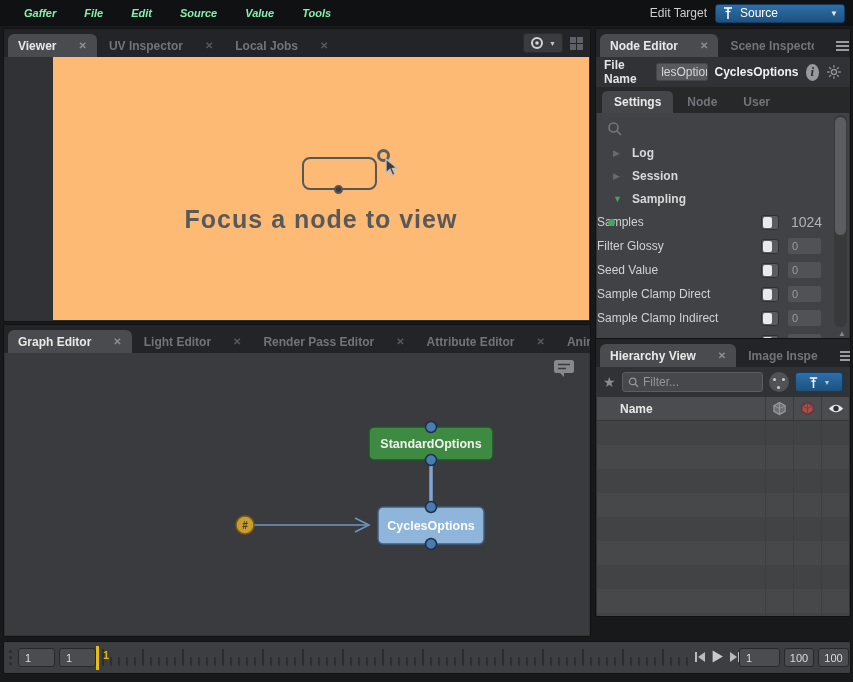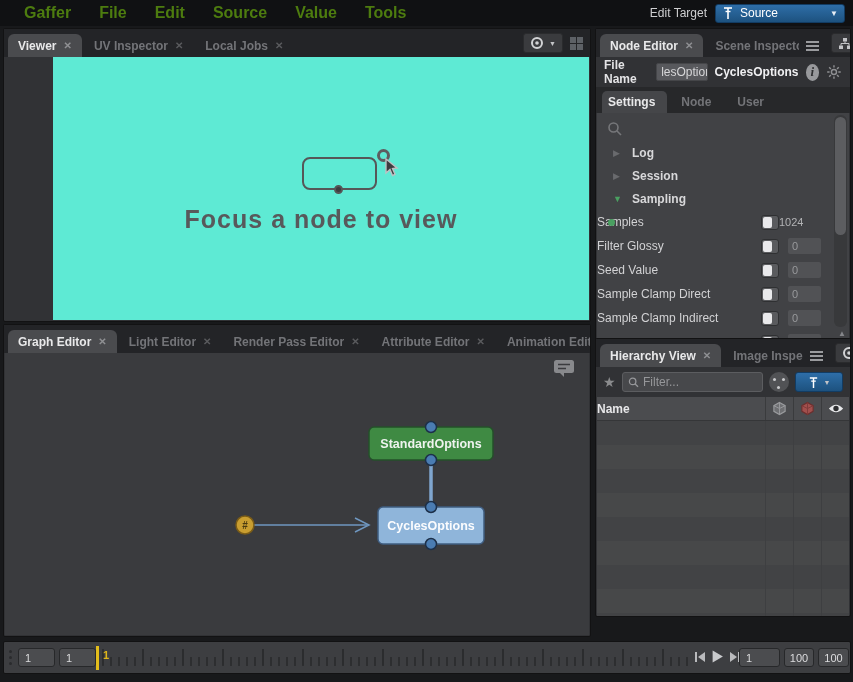--- a/index.html
+++ b/index.html
@@ -8,21 +8,21 @@
     background:#18191b;
     font-family:"Liberation Sans", sans-serif;
     position:relative;
     overflow:hidden;
   }
   
   .menubar {
     position:absolute; top:0; left:0; width:853px; height:26px;
     background:#101113; display:flex; align-items:center; padding-left:10px;
   }
-  .menu-item { color:#4d7c0f; font-size:16px; font-weight:bold; padding:0 14px; cursor:default; }
+  .menu-item { color:#86efac; font-size:11px; font-weight:bold; padding:0 14px; cursor:default;font-style:italic; }
   .menubar-right { margin-left:auto; display:flex; align-items:center; gap:8px; padding-right:8px; }
   .edit-target-label { color:#cfcfd1; font-size:12px;padding-left:44px; }
   .edit-target-btn {
     width:130px; height:19px; border-radius:3px; border:1px solid #123c63;
     background:linear-gradient(#2e6ea8,#1d527f);
     display:flex; align-items:center; gap:6px; padding:0 6px; color:#fff; font-size:12px;
   }
   .edit-target-btn .chev { margin-left:auto; font-size:8px; color:#e8eef5; }
 
   
@@ -30,42 +30,42 @@
   #viewer-panel    { left:3px;   top:28px;  width:588px; height:294px; }
   #graph-panel     { left:3px;   top:324px; width:588px; height:313px; }
   #nodeed-panel    { left:595px; top:28px;  width:256px; height:324px; }
   #hier-panel      { left:595px; top:338px; width:256px; height:279px; }
 
   .tabbar {
     height:28px; background:#232427; display:flex; align-items:flex-end;
     padding:0 4px; gap:2px; position:relative;
   }
   .tab {
-    height:23px; display:flex; align-items:center; gap:7px; padding:0 10px;
+    height:23px; display:flex; align-items:center; gap:22px; padding:0 10px;
     font-size:12px; font-weight:bold; color:#737478; border-radius:6px 6px 0 0;
     white-space:nowrap; cursor:default;
   }
   .tab.active { background:#4a4b4e; color:#e9e9ea; }
   .tab .close { font-size:10px; font-weight:bold; color:#5a5b5e; }
   .tab.active .close { color:#8f9093; }
   .tab.trunc .lbl { max-width:84px; overflow:hidden; }
   .tabbar-right { margin-left:auto; display:flex; align-items:center; gap:7px; padding-bottom:4px; padding-right:3px; }
   .iconbtn {
     height:20px; border-radius:3px; background:#3a3b3e; border:1px solid #2a2b2d;
     display:flex; align-items:center; justify-content:center; gap:5px; padding:0 6px;
   }
   .iconbtn .chev { font-size:7px; color:#c3c4c7; }
   .iconbtn.blue { background:linear-gradient(#2e6ea8,#1d527f); border-color:#123c63; }
   .gridicon { width:13px; height:13px; display:grid; grid-template-columns:6px 6px; grid-template-rows:6px 6px; gap:1px; }
   .gridicon span { background:#5d6166; }
   .hamburger { display:flex; flex-direction:column; gap:2px; width:13px; }
   .hamburger span { height:2px; background:#9a9b9e; }
 
   
-  .viewer-content { position:absolute; top:28px; left:1px; right:1px; bottom:1px; background:#5eead4;margin-left:48px; }
+  .viewer-content { position:absolute; top:28px; left:1px; right:1px; bottom:1px; background:#fdba74;margin-left:48px; }
   .hint-node-rect { position:absolute; left:249px; top:100px; width:75px; height:33px; border:2px solid #565758; border-radius:8px; }
   .hint-node-port { position:absolute; left:281px; top:128px; width:9px; height:9px; border:2px solid #565758; border-radius:50%; background:#3c3d40; }
   .hint-ring { position:absolute; left:324px; top:92px; width:13px; height:13px; border:3px solid #5d5e60; border-radius:50%; }
   .hint-cursor { position:absolute; left:331px; top:101px; }
   .viewer-message {
     position:absolute; left:0; right:0; top:148px; text-align:center;
     font-size:25px; font-weight:bold; color:#58595b; letter-spacing:1px;
   }
 
   
@@ -73,50 +73,50 @@
   .note-icon { position:absolute; right:14px; top:6px; }
 
   
   .ne-namerow { height:30px; display:flex; align-items:center; gap:7px; padding:0 8px; background:#313235; }
   .ne-namerow .lab { color:#e4e4e6; font-size:12px; font-weight:bold; }
   .ne-name-input { width:62px; height:18px; background:#58595d; border:1px solid #454649; border-radius:2px; color:#d6d6d8; font-size:12px; display:flex; align-items:center; padding:0 4px; overflow:hidden; }
   .ne-type { color:#f0f0f2; font-size:12px; font-weight:bold; }
   .info-icon { width:17px; height:17px; border-radius:50%; background:#98999c; color:#2e2f31; font-family:"Liberation Serif",serif; font-weight:bold; font-style:italic; font-size:13px; display:flex; align-items:center; justify-content:center; margin-left:auto; }
   .subtabs { height:26px; background:#27282a; display:flex; align-items:flex-end; padding:0 6px; gap:2px; }
   .subtab { height:22px; display:flex; align-items:center; padding:0 12px; font-size:12px; font-weight:bold; color:#737478; border-radius:5px 5px 0 0; }
-  .subtab.active { background:#454649; color:#e9e9ea;padding-left:6px; }
+  .subtab.active { background:#454649; color:#e9e9ea; }
   .ne-list { position:absolute; top:84px; left:1px; right:1px; bottom:1px; background:#414245; overflow:hidden; }
   .ne-search { padding:8px 0 4px 10px; }
   .ne-sect { height:23px; display:flex; align-items:center; gap:9px; padding-left:16px; }
   .sect-arrow { font-size:9px; color:#696a6d; width:10px; }
   .sect-arrow.open { color:#4aa061; }
   .ne-sect .lbl { color:#d8d8da; font-size:12px; font-weight:bold; }
   .param-row { height:24px; display:flex; align-items:center; position:relative; }
   .param-dot { position:absolute; left:11px; width:7px; height:7px; border-radius:50%; background:#4aa061; }
   .param-label { width:158px; color:#d2d2d4; font-size:12px; }
   .toggle { margin-left:6px; width:18px; height:15px; background:#5a5b5e; border-radius:3px; border:1px solid #2f3032; position:relative; }
   .toggle::after { content:""; position:absolute; left:1px; top:1px; width:9px; height:11px; background:#e9e9eb; border-radius:2px; }
   .param-value-box { margin-left:9px; width:33px; height:16px; background:#515255; border-radius:2px; color:#98999c; font-size:11px; display:flex; align-items:center; padding:0 4px; }
-  .param-value-plain { color:#b2b3b5; font-size:11px; }
+  .param-value-plain { margin-left:12px; color:#b2b3b5; font-size:14px; }
   .ne-scroll { position:absolute; top:86px; right:3px; width:13px; bottom:24px; background:#38393b; border-radius:6px; }
   .ne-thumb { position:absolute; top:2px; left:1px; width:11px; height:118px; background:#5c5d60; border-radius:6px; }
   .scroll-arrows { position:absolute; right:4px; bottom:4px; display:flex; flex-direction:column; gap:1px; color:#85868a; font-size:8px; line-height:8px; }
 
   
   .hv-filterrow { height:30px; display:flex; align-items:center; gap:6px; padding:0 7px; background:#313235; }
   .star { color:#8a8b8d; font-size:14px; }
   .hv-search { flex:1; height:20px; background:#47484b; border:1px solid #5c5d60; border-radius:3px; display:flex; align-items:center; gap:4px; padding:0 5px; }
   .hv-search input { background:transparent; border:none; outline:none; color:#a2a3a6; font-size:12px; width:100%; font-family:inherit; }
   .hv-search input::placeholder { color:#96979a; }
   .dots-btn { width:20px; height:20px; border-radius:50%; background:#515255; position:relative; flex:none; }
   .dots-btn i { position:absolute; width:3px; height:3px; border-radius:50%; background:#c9cacc; }
   .dots-btn i:nth-child(1){ left:4px; top:6px; } .dots-btn i:nth-child(2){ right:4px; top:6px; } .dots-btn i:nth-child(3){ left:8px; bottom:3px; }
   .hv-table { position:absolute; top:58px; left:1px; right:1px; bottom:1px; background:#434447; }
   .hv-header { height:24px; background:#4b4c4f; border-bottom:1px solid #353638; display:flex; align-items:center; }
-  .hv-header .name { flex:1; padding-left:0; color:#e7e7e9; font-size:12px; font-weight:bold; }
+  .hv-header .name { flex:1; padding-left:23px; color:#e7e7e9; font-size:12px; font-weight:bold; }
   .hv-col { width:28px; height:100%; border-left:1px solid #3a3b3d; display:flex; align-items:center; justify-content:center; }
   .hv-row { height:24px; display:flex; }
   .hv-row:nth-child(odd){ background:#474849; }
   .hv-row:nth-child(even){ background:#424345; }
   .hv-row .name { flex:1; }
   .hv-row .hv-col { border-left:1px solid #3e3f41; }
 
   
   .timeline { position:absolute; left:3px; top:641px; width:848px; height:33px; background:#3d3e41; border:1px solid #121213; border-radius:2px; }
   .grip { position:absolute; left:5px; top:8px; display:flex; flex-direction:column; gap:3px; }

